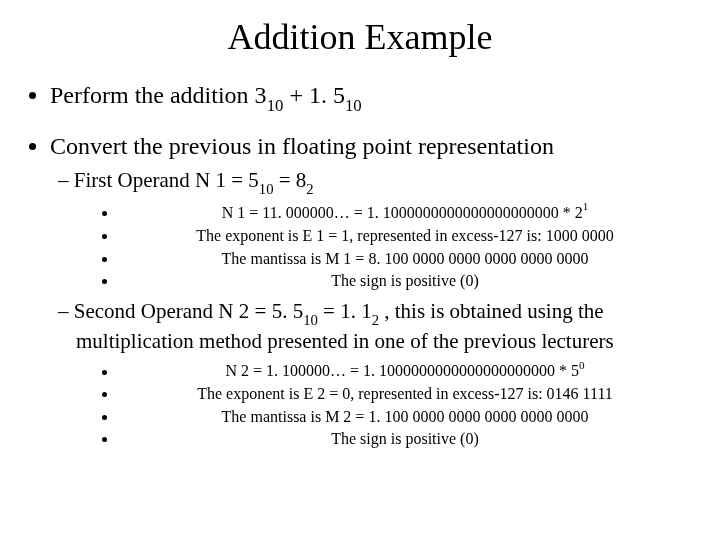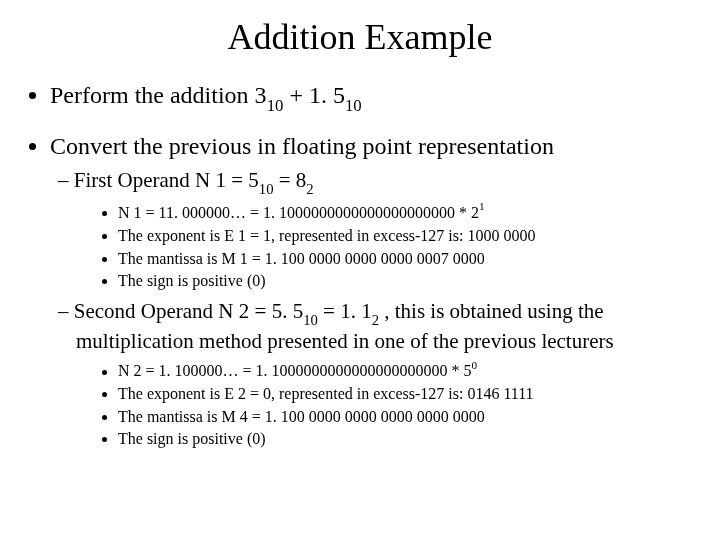--- a/index.html
+++ b/index.html
@@ -50,20 +50,21 @@
   }
   ul.level3 {
     list-style: disc;
     margin: 4px 0 6px 0;
     padding-left: 42px;
   }
   ul.level3 > li {
     font-size: 16px;
     line-height: 1.35;
     margin: 1px 0;
+    text-align: center;
   }
   .sub { font-size: 0.7em; vertical-align: sub; position: relative; top: 0.15em; }
   .sup { font-size: 0.7em; vertical-align: super; position: relative; top: -0.15em; }
 </style>
 </head>
 <body>
 
 <div class="slide">
   <h1 class="title">Addition Example</h1>
 
@@ -79,34 +80,34 @@
       <ul class="level2">
 
         <li>
           <span>First Operand N 1 = 5</span><span class="sub">10</span><span> = 8</span><span class="sub">2</span>
 
           <ul class="level3">
             <li>
               <span>N 1 = 11. 000000… = 1. 1000000000000000000000 * 2</span><span class="sup">1</span>
             </li>
             <li>The exponent is E 1 = 1, represented in excess-127 is: 1000 0000</li>
-            <li>The mantissa is M 1 = 1. 100 0000 0000 0000 0007 0000</li>
+            <li>The mantissa is M 1 = 8. 100 0000 0000 0000 0000 0000</li>
             <li>The sign is positive (0)</li>
           </ul>
         </li>
 
         <li>
           <span>Second Operand N 2 = 5. 5</span><span class="sub">10</span><span> = 1. 1</span><span class="sub">2</span><span> , this is obtained using the multiplication method presented in one of the previous lecturers</span>
 
           <ul class="level3">
             <li>
               <span>N 2 = 1. 100000… = 1. 1000000000000000000000 * 5</span><span class="sup">0</span>
             </li>
             <li>The exponent is E 2 = 0, represented in excess-127 is: 0146 1111</li>
-            <li>The mantissa is M 4 = 1. 100 0000 0000 0000 0000 0000</li>
+            <li>The mantissa is M 2 = 1. 100 0000 0000 0000 0000 0000</li>
             <li>The sign is positive (0)</li>
           </ul>
         </li>
 
       </ul>
     </li>
 
   </ul>
 </div>
 

